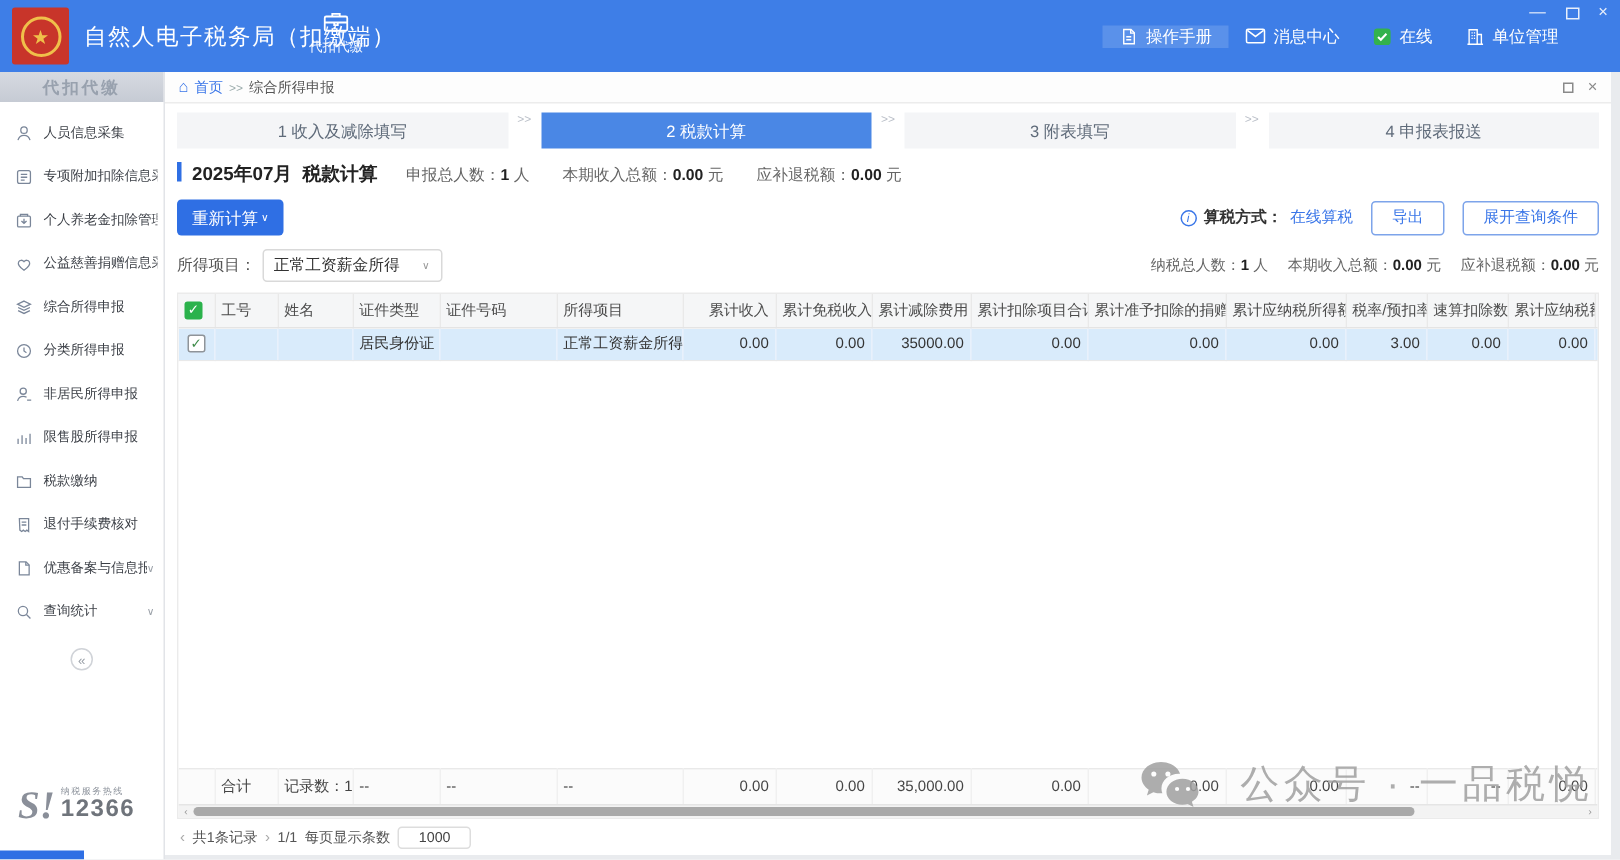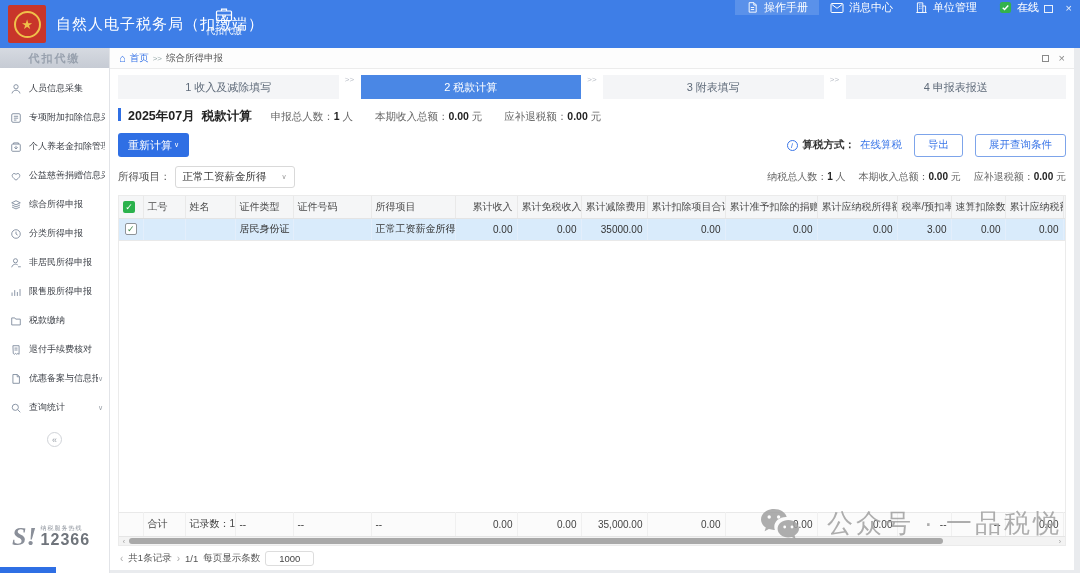--- a/index.html
+++ b/index.html
@@ -11,21 +11,21 @@
 .win-controls{position:absolute;top:3px;right:8px;display:flex;gap:13px;align-items:center;color:#e8effb;font-size:11px;line-height:1;}
 .wc{cursor:pointer;text-align:center;}
 .wc-restore{display:inline-block;width:9px;height:8px;border:1px solid #e8effb;}
 .brand{position:absolute;left:8px;top:5px;display:flex;align-items:center;gap:10px;}
 .emblem{width:38px;height:38px;background:#c8352a;border-radius:2px;display:flex;align-items:center;justify-content:center;flex:none;}
 .emblem-ring{width:27px;height:27px;border:2px solid #f0c04a;border-radius:50%;display:flex;align-items:center;justify-content:center;color:#f0c04a;font-size:13px;line-height:1;}
 .app-title{font-size:15px;letter-spacing:1px;}
 .module-tab{position:absolute;left:202px;top:7px;min-width:44px;text-align:center;color:#fff;cursor:pointer;}
 .mt-icon svg{display:block;margin:0 auto;}
 .mt-label{font-size:9px;display:block;margin-top:3px;opacity:.95;}
-.header-actions{position:absolute;right:30px;top:0;height:48px;display:flex;align-items:flex-start;}
+.header-actions{position:absolute;right:30px;top:0;height:48px;display:flex;align-items:center;}
 .ha{display:flex;align-items:center;gap:5px;font-size:11px;padding:0 11px;cursor:pointer;}
 .ha.hl{background:rgba(255,255,255,.15);}
 .ha-ic{display:flex;color:#fff;}
 
 
 .sidebar{position:absolute;left:0;top:48px;width:110px;bottom:0;background:#fff;border-right:1px solid #e2e4e8;z-index:5;}
 .sidebar-title{height:20px;background:linear-gradient(#d6dae1,#c6cbd4);color:#98a1ae;font-size:11px;font-weight:bold;display:flex;align-items:center;justify-content:center;letter-spacing:2px;}
 .menu{padding-top:6px;}
 .mi{height:29px;display:flex;align-items:center;padding:0 4px 0 10px;font-size:9px;color:#3b3f46;cursor:pointer;white-space:nowrap;overflow:hidden;text-align:right;}
 .mi-ic{width:13px;margin-right:6px;flex:none;display:flex;color:#7a8699;}
@@ -138,35 +138,35 @@
       <span class="ha-ic">
             <svg width="14" height="12" viewBox="0 0 14 12" fill="none" stroke="currentColor">
               <rect x="1" y="1.5" width="12" height="9" rx="1"></rect>
               <path d="m1.6 2.3 5.4 4 5.4-4"></path>
             </svg>
           </span>
       <span>消息中心</span>
     </div>
         <div class="ha">
       <span class="ha-ic">
+            <svg width="13" height="13" viewBox="0 0 14 14">
+              <rect x="1" y="1" width="12" height="12" rx="2.5" fill="#33b24c"></rect>
+              <path d="m4 7.2 2 2 4-4.4" fill="none" stroke="#fff" stroke-width="1.5"></path>
+            </svg>
+          </span>
+      <span>在线</span>
+    </div>
+        <div class="ha">
+      <span class="ha-ic">
             <svg width="13" height="13" viewBox="0 0 14 14" fill="none" stroke="currentColor">
               <path d="M2.6 12.4V2h5.8v10.4M8.4 5.4h3v7M1.4 12.4h11.2"></path>
               <path d="M4.3 4.2h.9M6 4.2h.9M4.3 6.2h.9M6 6.2h.9M4.3 8.2h.9M6 8.2h.9"></path>
             </svg>
           </span>
       <span>单位管理</span>
-    </div>
-        <div class="ha">
-      <span class="ha-ic">
-            <svg width="13" height="13" viewBox="0 0 14 14">
-              <rect x="1" y="1" width="12" height="12" rx="2.5" fill="#33b24c"></rect>
-              <path d="m4 7.2 2 2 4-4.4" fill="none" stroke="#fff" stroke-width="1.5"></path>
-            </svg>
-          </span>
-      <span>在线</span>
     </div>
       </div>
   </header>
 
   <aside class="sidebar">
     <div class="sidebar-title">代扣代缴</div>
     <nav class="menu">
         <div class="mi">
       <span class="mi-ic">
             <svg width="12" height="12" viewBox="0 0 14 14" fill="none" stroke="currentColor">

